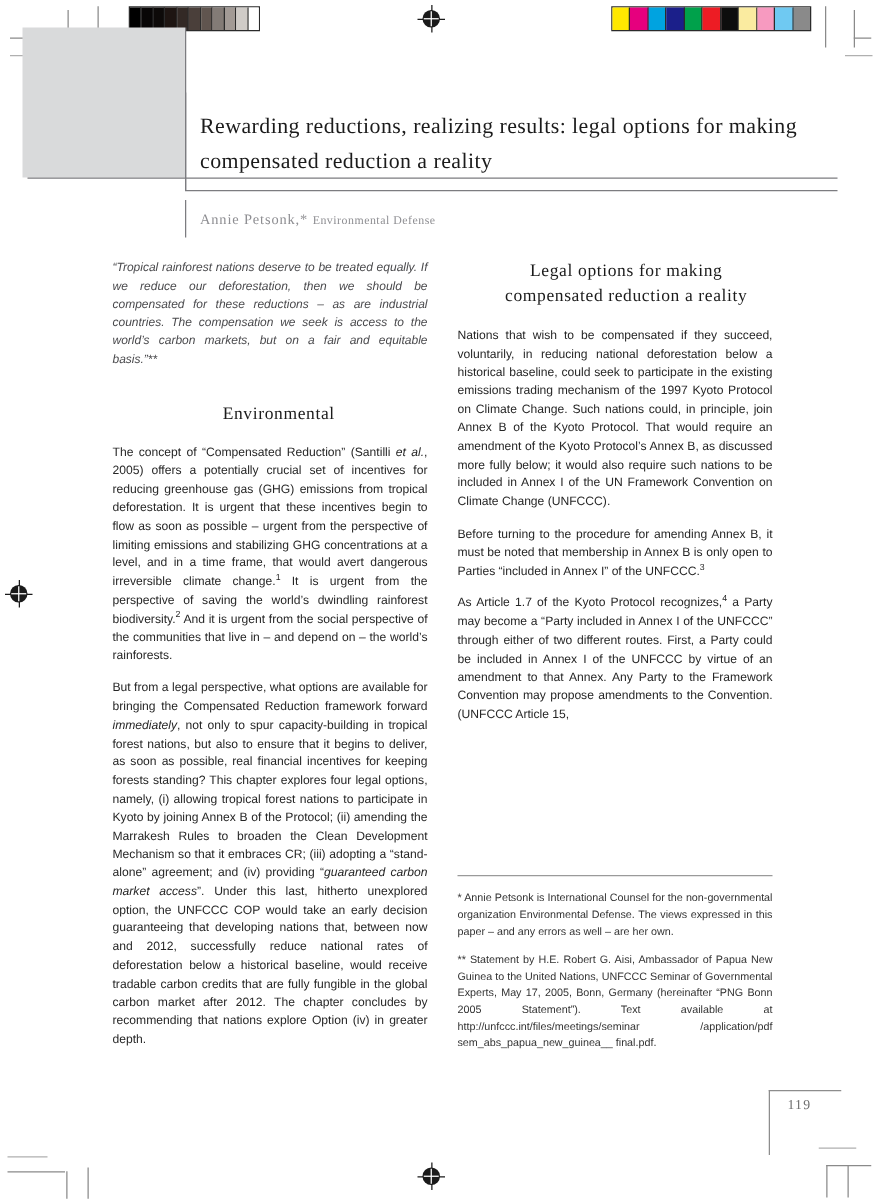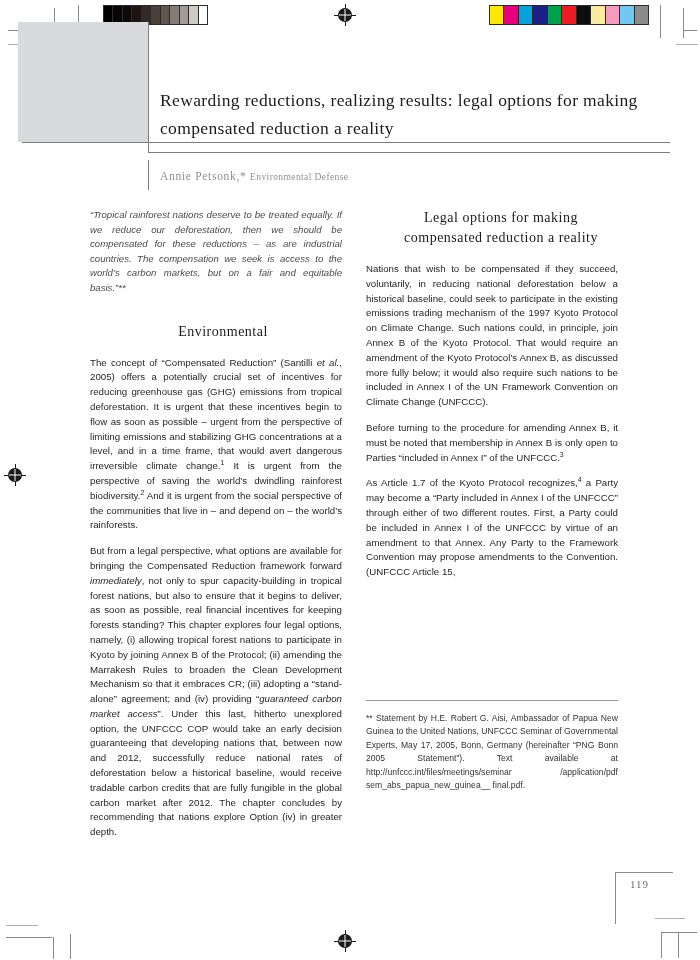--- a/index.html
+++ b/index.html
@@ -190,20 +190,21 @@
 
   <div class="col" id="col-right">
     <h2 class="sec plain">Legal options for making compensated reduction a reality</h2>
     <p class="body">Nations that wish to be compensated if they succeed, voluntarily, in reducing national deforestation below a historical baseline, could seek to participate in the existing emissions trading mechanism of the 1997 Kyoto Protocol on Climate Change.  Such nations could, in principle, join Annex B of the Kyoto Protocol. That would require an amendment of the Kyoto Protocol’s Annex B, as discussed more fully below; it would also require such nations to be included in Annex I of the UN Framework Convention on Climate Change (UNFCCC).</p>
     <p class="body">Before turning to the procedure for amending Annex B, it must be noted that membership in Annex B is only open to Parties “included in Annex I” of the UNFCCC.<sup>3</sup></p>
     <p class="body">As Article 1.7 of the Kyoto Protocol recognizes,<sup>4</sup> a Party may become a “Party included in Annex I of the UNFCCC” through either of two different routes.  First, a Party could be included in Annex I of the UNFCCC by virtue of an amendment to that Annex.  Any Party to the Framework Convention may propose amendments to the Convention.  (UNFCCC Article 15,</p>
   </div>
 
   <div id="footnote-rule"></div>
   <div id="footnotes">
+    <p class="fn">* Annie Petsonk is International Counsel for the non-governmental organization Environmental Defense. The views expressed in this paper – and any errors as well – are her own.</p>
     <p class="fn">** Statement by H.E. Robert G. Aisi, Ambassador of Papua New Guinea to the United Nations, UNFCCC Seminar of Governmental Experts, May 17, 2005, Bonn, Germany (hereinafter “PNG Bonn 2005 Statement”). Text available at  http://unfccc.int/files/meetings/seminar /application/pdf sem_abs_papua_new_guinea__ final.pdf.</p>
   </div>
 
   <div id="pagenum-box">
     <div class="bx-v"></div>
       <div class="bx-h"></div>
     <div id="pagenum">119</div>
   </div>
 
 </div>

